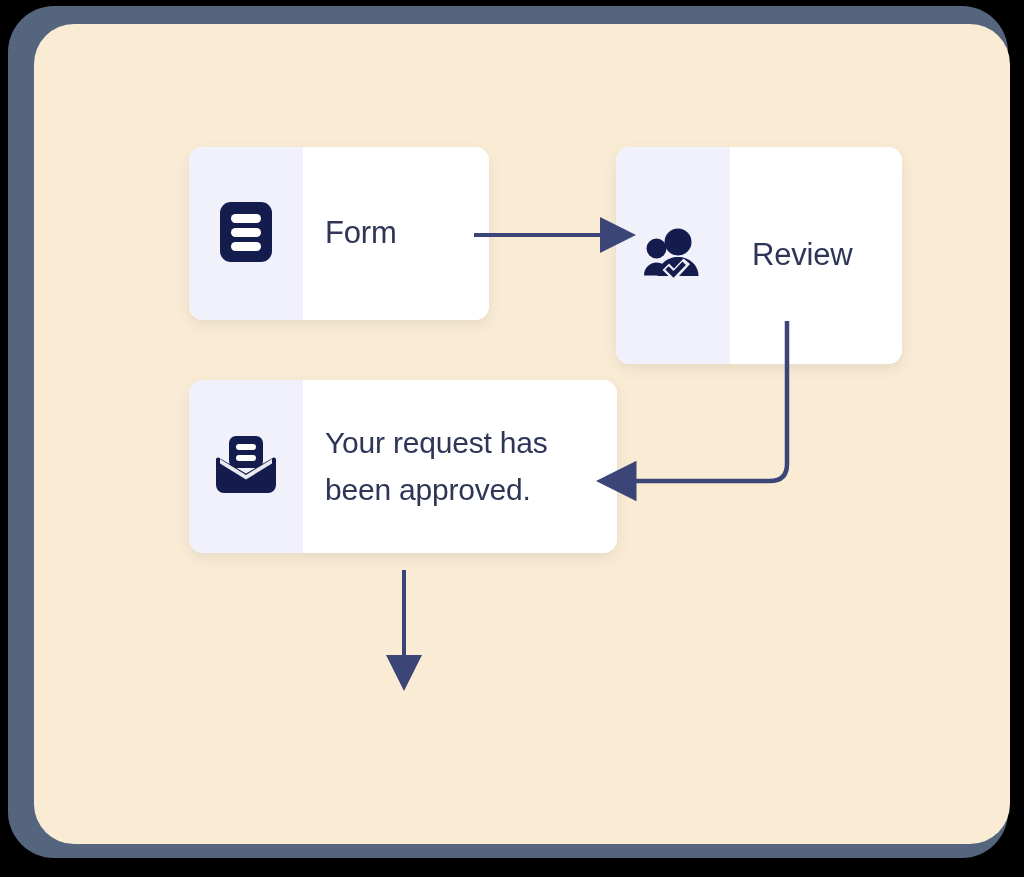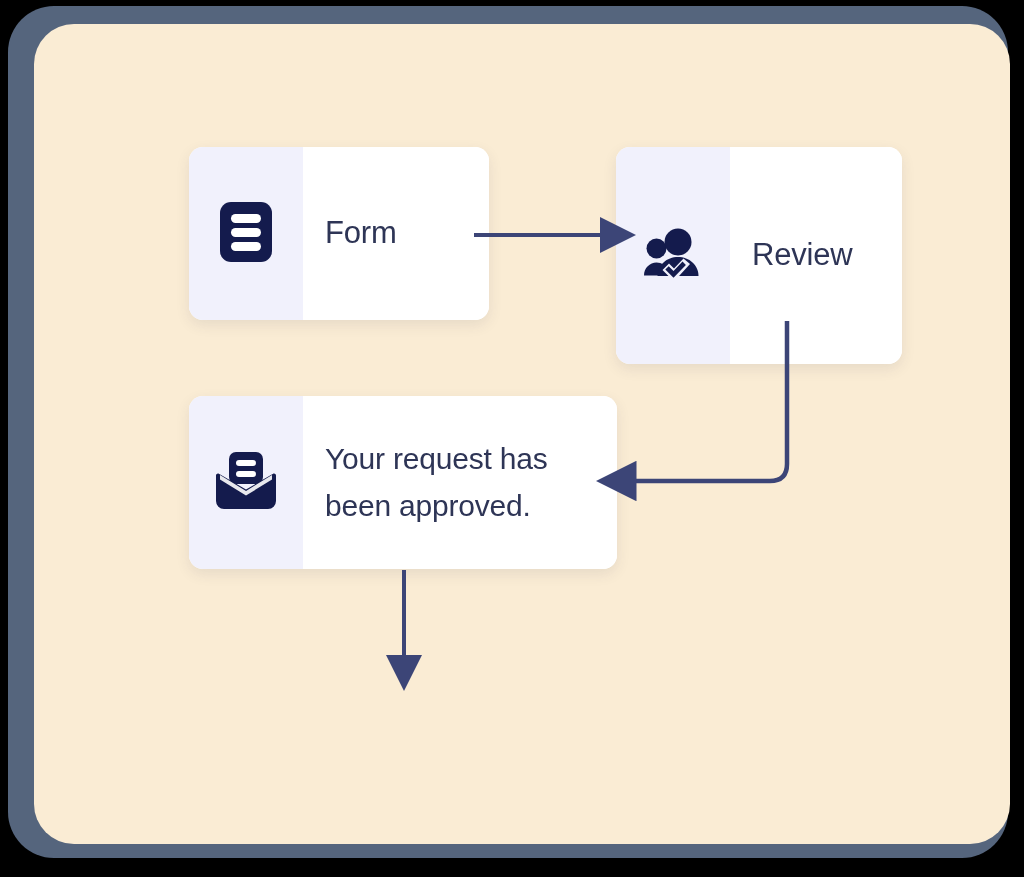--- a/index.html
+++ b/index.html
@@ -85,21 +85,21 @@
   
   #node-form {
     left: 155px;  top: 123px;
     width: 300px; height: 173px;
   }
   #node-review {
     left: 582px;  top: 123px;
     width: 286px; height: 217px;
   }
   #node-message {
-    left: 155px;  top: 372px;
+    left: 155px;  top: 356px;
     width: 428px; height: 173px;
   }
   #node-message .node-label {
     font-size: 30px;
     line-height: 1.55;
   }
 
   
   #flow-completed-button {
     position: absolute;

